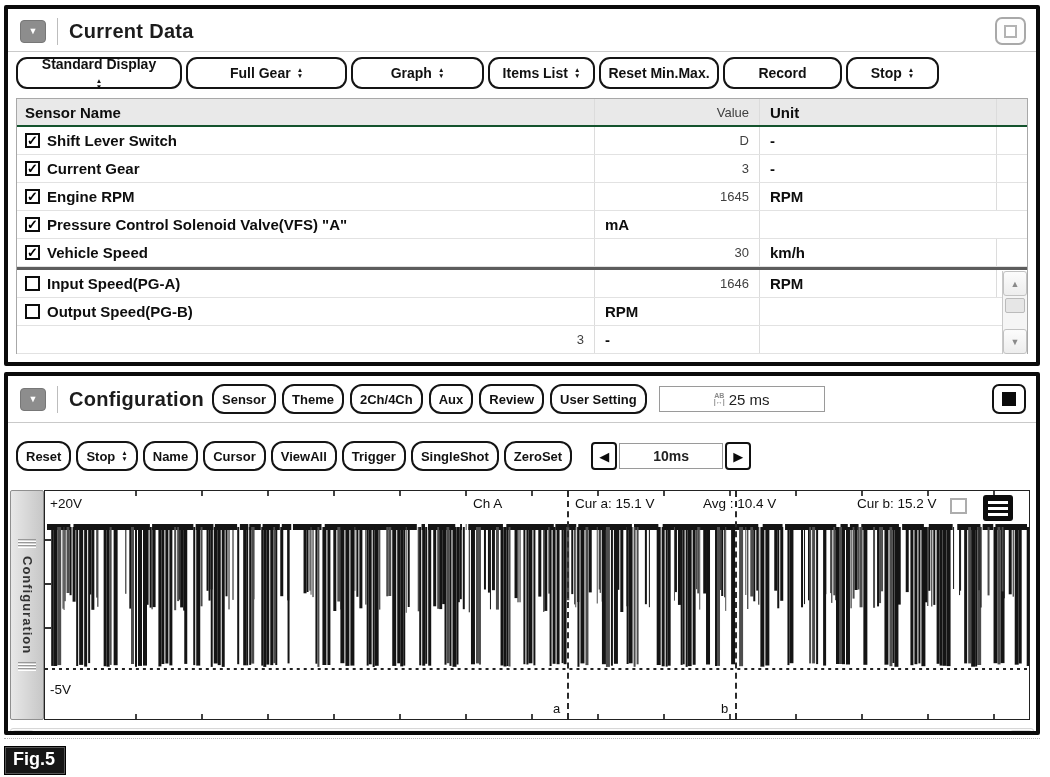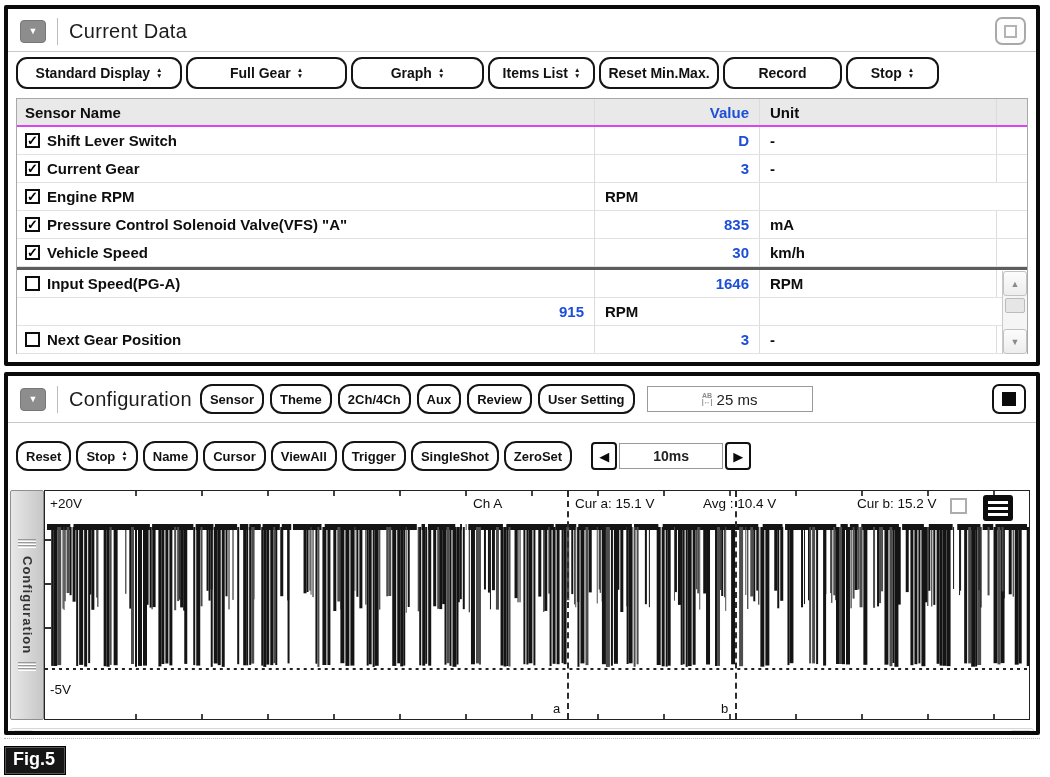--- a/index.html
+++ b/index.html
@@ -5,38 +5,38 @@
   * { margin:0; padding:0; box-sizing:border-box; }
   html,body { width:1050px; height:777px; background:#fff; font-family:"Liberation Sans", sans-serif; overflow:hidden; }
   .panel { position:absolute; left:4px; width:1036px; background:#fff; border:4px solid #0a0a0a; border-radius:2px; overflow:hidden; }
   #panel-current { top:5px; height:361px; }
   #panel-scope   { top:372px; height:363px; }
 
   
   .titlebar { display:flex; align-items:center; padding:8px 10px 6px 12px; border-bottom:1px solid #c9c9c9; }
   .dd-btn { width:26px; height:23px; background:#8d8d8d; border:1px solid #777; border-radius:4px; display:flex; align-items:center; justify-content:center; color:#fff; font-size:9px; cursor:default; }
   .vsep { width:1px; height:27px; background:#bdbdbd; margin:0 11px; }
-  .panel-title { font-size:20px; font-weight:400; color:#1c1c1c; letter-spacing:.3px; white-space:nowrap; }
+  .panel-title { font-size:20px; font-weight:700; color:#1c1c1c; letter-spacing:.3px; white-space:nowrap; }
   .spacer { flex:1; }
   .win-btn { width:31px; height:28px; border:2px solid #a9a9a9; border-radius:7px; background:#fdfdfd; display:flex; align-items:center; justify-content:center; }
   .win-btn .inner-sq { width:13px; height:13px; border:2px solid #b3b3b3; background:#fff; }
 
   
   .btnrow { display:flex; align-items:center; gap:4px; padding:5px 8px; }
   .pill { display:flex; align-items:center; justify-content:center; gap:6px; height:32px; background:#fff; border:2px solid #141414; border-radius:11px; font-family:"Liberation Sans",sans-serif; font-size:14px; font-weight:700; color:#111; white-space:nowrap; padding:0 8px; }
   .pill .spin { display:inline-block; font-size:6.5px; line-height:6px; color:#111; text-align:center; }
   #panel-scope .pill { height:30px; font-size:13px; border-radius:12px; }
 
   
   .sensor-table { margin:4px 8px 0 8px; border:1px solid #a8a8a8; border-bottom:none; }
   .trow { display:grid; grid-template-columns:578px 165px 237px 26px; height:28px; align-items:center; border-bottom:1px solid #e2e2e2; background:#fff; }
-  .thead { height:28px; background:#e9e9e9; border-bottom:2px solid #d946ef; font-weight:700; font-size:15px; color:#111; }
+  .thead { height:28px; background:#e9e9e9; border-bottom:2px solid #14532d; font-weight:700; font-size:15px; color:#111; }
   .thead > div { height:100%; display:flex; align-items:center; }
   .c-name { padding-left:8px; display:flex; align-items:center; gap:7px; font-weight:700; font-size:15px; color:#0e0e0e; border-right:1px solid #dcdcdc; height:100%; }
-  .c-val  { text-align:right; padding-right:10px; font-weight:700; font-size:15px; color:#1d4ed8; border-right:1px solid #dcdcdc; height:100%; display:flex; align-items:center; justify-content:flex-end; }
+  .c-val  { text-align:right; padding-right:10px; font-weight:400; font-size:13px; color:#404040; border-right:1px solid #dcdcdc; height:100%; display:flex; align-items:center; justify-content:flex-end; }
   .c-unit { padding-left:10px; font-weight:700; font-size:15px; color:#0e0e0e; border-right:1px solid #dcdcdc; height:100%; display:flex; align-items:center; }
   .c-gut  { height:100%; }
   .cb { width:15px; height:15px; border:2px solid #0c0c0c; background:#fff; display:flex; align-items:center; justify-content:center; font-size:13px; font-weight:700; color:#000; line-height:1; flex:0 0 auto; }
   .section-divider { height:3px; background:#5d5d5d; }
   #unchecked-section { position:relative; }
   
   .vscroll { position:absolute; top:1px; right:0; bottom:0; width:25px; background:#f5f5f5; border-left:1px solid #c9c9c9; display:flex; flex-direction:column; align-items:stretch; }
   .vs-btn { height:25px; background:linear-gradient(#fcfcfc,#ededed); border:1px solid #c2c2c2; border-radius:3px; color:#8a8a8a; font-size:9px; display:flex; align-items:center; justify-content:center; }
   .vs-thumb { height:15px; margin:2px 2px; background:#e6e6e6; border:1px solid #bbb; border-radius:2px; }
   .vs-track { flex:1; }
@@ -82,21 +82,21 @@
         <span>▼</span>
       </div>
     <div class="vsep"></div>
     <div class="panel-title">Current Data</div>
     <div class="spacer"></div>
     <div class="win-btn">
         <div class="inner-sq"></div>
       </div>
   </div>
   <div class="btnrow">
-      <button class="pill" style="width: 166px;">
+      <button class="pill" style="width: 166px; flex-direction: column;">
         <span>Standard Display</span>
         <span class="spin">▲<br>▼</span>
       </button>
       <button class="pill" style="width: 161px;">
         <span>Full Gear</span>
         <span class="spin">▲<br>▼</span>
       </button>
       <button class="pill" style="width: 133px;">
         <span>Graph</span>
         <span class="spin">▲<br>▼</span>
@@ -140,29 +140,29 @@
           </div>
           <div class="c-val">3</div>
           <div class="c-unit">-</div>
           <div class="c-gut"></div>
         </div>
         <div class="trow">
           <div class="c-name">
             <span class="cb">✓</span>
             <span>Engine RPM</span>
           </div>
+          <div class="c-val">1645</div>
           <div class="c-unit">RPM</div>
           <div class="c-gut"></div>
         </div>
         <div class="trow">
           <div class="c-name">
             <span class="cb">✓</span>
             <span>Pressure Control Solenoid Valve(VFS) "A"</span>
           </div>
-          <div class="c-val">835</div>
           <div class="c-unit">mA</div>
           <div class="c-gut"></div>
         </div>
         <div class="trow">
           <div class="c-name">
             <span class="cb">✓</span>
             <span>Vehicle Speed</span>
           </div>
           <div class="c-val">30</div>
           <div class="c-unit">km/h</div>
@@ -175,29 +175,28 @@
     <div class="trow">
           <div class="c-name">
             <span class="cb"></span>
             <span>Input Speed(PG-A)</span>
           </div>
           <div class="c-val">1646</div>
           <div class="c-unit">RPM</div>
           <div class="c-gut"></div>
         </div>
         <div class="trow">
-          <div class="c-val">915</div>
-          <div class="c-unit">RPM</div>
-          <div class="c-gut"></div>
-        </div>
-        <div class="trow">
           <div class="c-name">
             <span class="cb"></span>
-            <span>Next Gear Position</span>
-          </div>
+            <span>Output Speed(PG-B)</span>
+          </div>
+          <div class="c-unit">RPM</div>
+          <div class="c-gut"></div>
+        </div>
+        <div class="trow">
           <div class="c-val">3</div>
           <div class="c-unit">-</div>
           <div class="c-gut"></div>
         </div>
         <div class="vscroll">
         <div class="vs-btn">
             <span>▲</span>
           </div>
         <div class="vs-thumb"></div>
         <div class="vs-track"></div>

